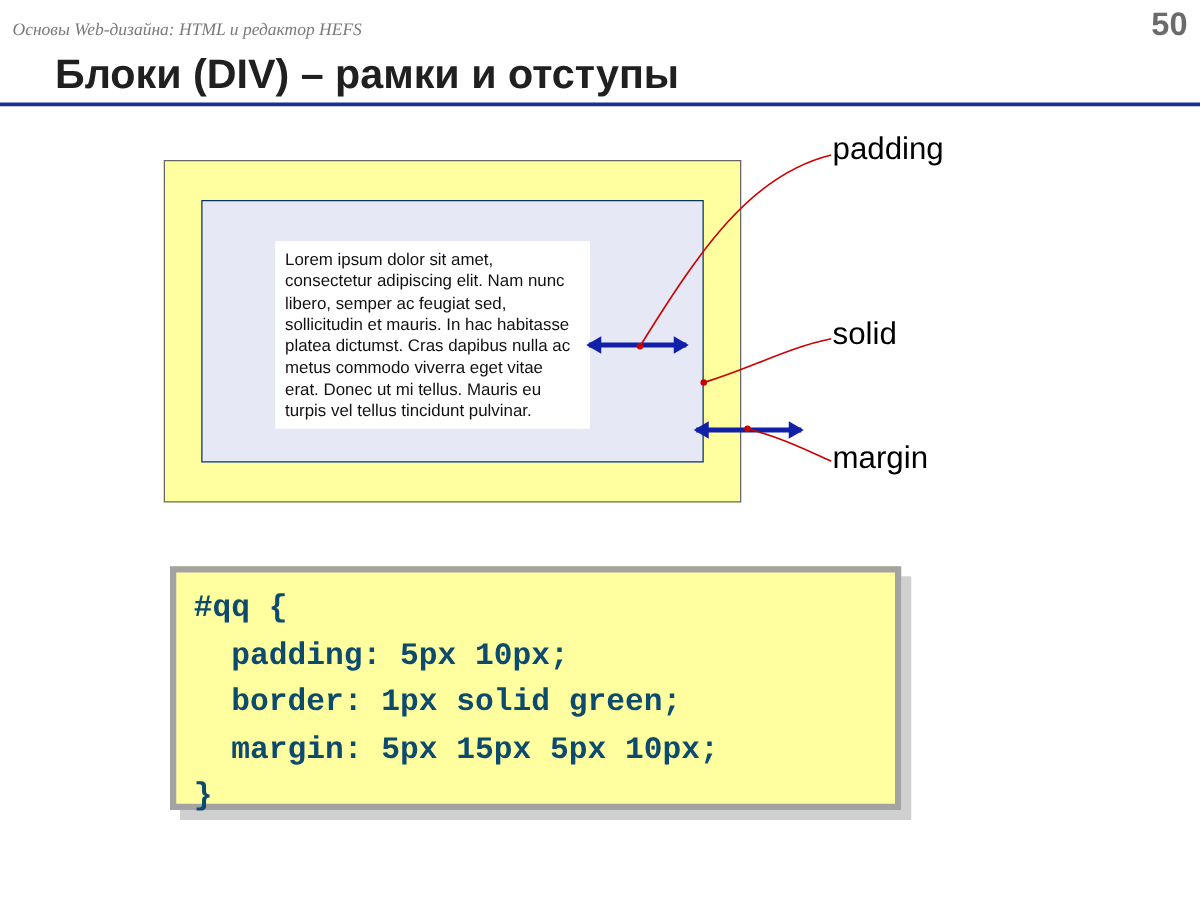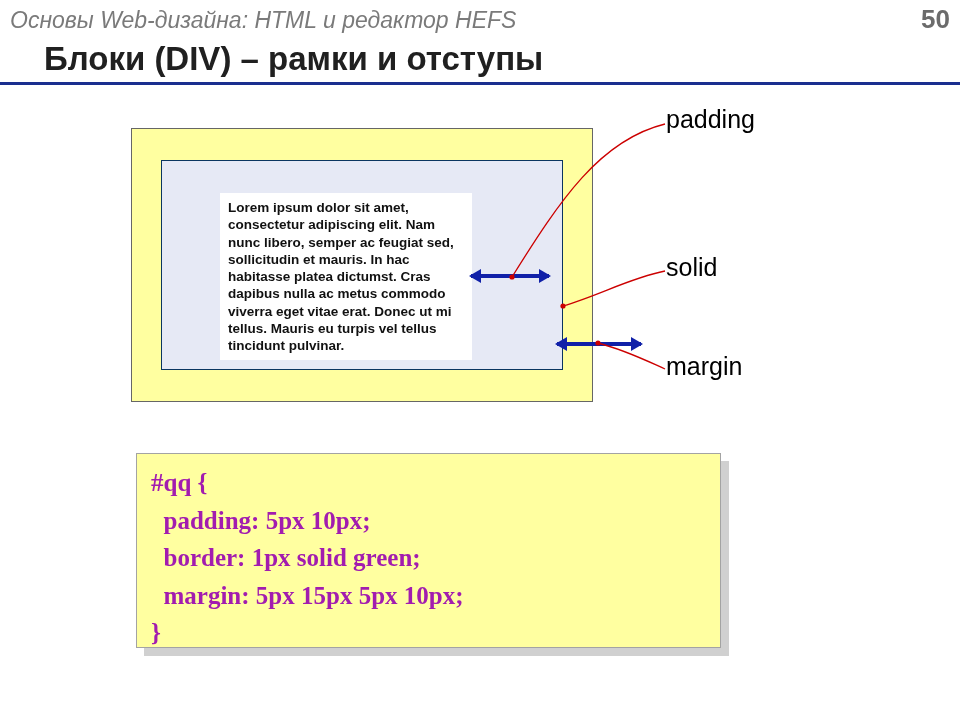--- a/index.html
+++ b/index.html
@@ -16,21 +16,21 @@
     position: absolute;
     top: 4px;
     left: 10px;
     right: 10px;
     display: flex;
     justify-content: space-between;
     align-items: baseline;
     color: #7a7a7a;
     font-style: italic;
   }
-  .header-left { font-size: 23px; }
+  .header-left { font-size: 14px; font-family: Liberation Serif, serif; }
   .header-right {
     font-size: 26px;
     font-weight: bold;
     font-style: normal;
     color: #6b6b6b;
   }
   
   .title {
     position: absolute;
     top: 40px;
@@ -66,21 +66,21 @@
     background: #e6e9f5;
     border: 1px solid #0a3560;
   }
   .content-box {
     position: absolute;
     top: 32px; left: 58px;
     width: 252px;
     background: #ffffff;
     padding: 6px 8px;
     font-size: 13.5px;
-    font-weight: bold;
+    font-weight: normal;
     line-height: 1.28;
     color: #111;
     font-family: Arial, sans-serif;
   }
   
   .harrow {
     position: absolute;
     height: 4px;
     background: #1020a8;
   }
@@ -131,28 +131,28 @@
     position: absolute;
     top: 8px; left: 8px;
     width: 100%; height: 100%;
     background: #d0d0d0;
   }
   pre.code {
     position: absolute;
     top: 0; left: 0;
     width: 100%; height: 100%;
     background: #ffffa0;
-    border: 1px solid #a3a3a3;
-    font-family: Liberation Serif, serif;
+    border: 5px solid #a3a3a3;
+    font-family: Liberation Mono, monospace;
     font-size: 25px;
     font-weight: bold;
     line-height: 1.5;
     padding: 10px 14px;
     white-space: pre;
-    color: #a21caf;
+    color: #0c4a6e;
   }
 </style>
 </head>
 <body>
 
 <div class="slide">
 
   <div class="header-row">
     <span class="header-left">Основы Web-дизайна: HTML и редактор HEFS</span>
     <span class="header-right">50</span>

